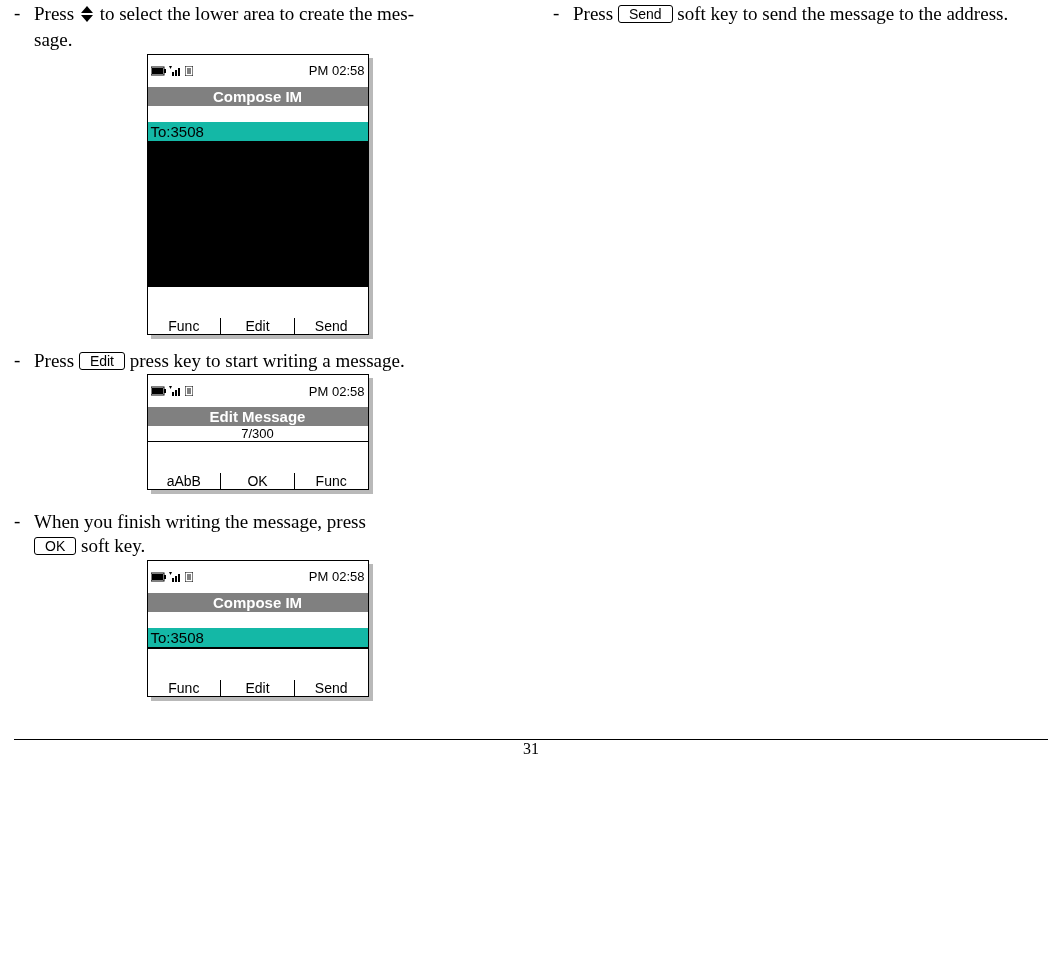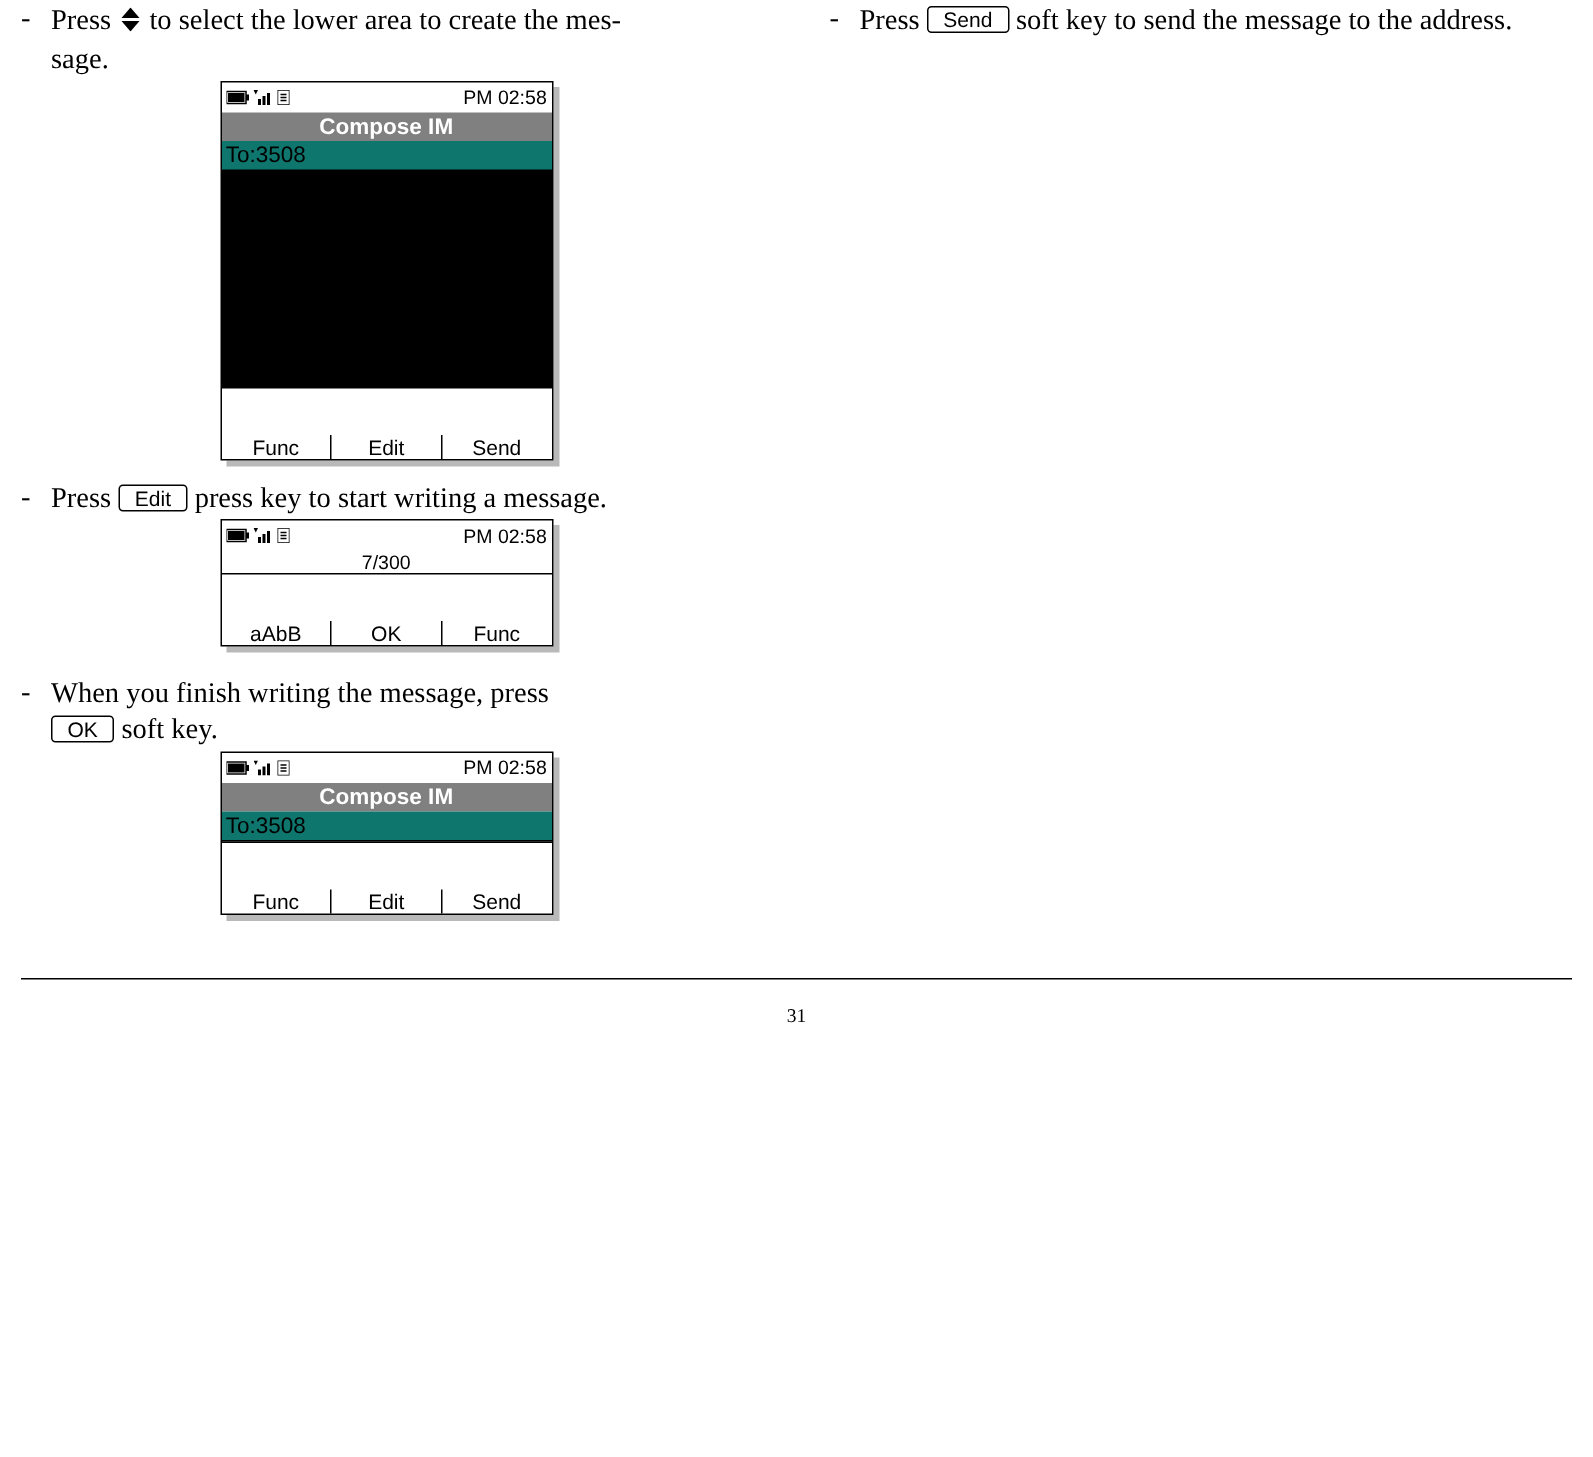--- a/index.html
+++ b/index.html
@@ -64,21 +64,21 @@
   .phone {
     width: 220px;
     border: 1.5px solid #000;
     background:#fff;
     font-family: Arial, Helvetica, sans-serif;
     font-size:14px;
     position:relative;
     margin:-4px 0 0 -4px;
   }
   .statusbar {
-    height:20px;
+    height:32px;
     display:flex;
     justify-content:space-between;
     align-items:center;
     padding:0 3px;
     border-bottom:0;
   }
   .sicons { display:flex; align-items:center; gap:2px;}
   .sicons svg { display:block; }
   .stime { font-size:13px; }
   .titlebar {
@@ -86,21 +86,22 @@
     color:#fff;
     text-align:center;
     font-weight:bold;
     font-size:15px;
     padding:1px 0;
   }
   .to-row {
     border-bottom:1px solid #000;
     padding:1px 3px;
     font-size:15px;
-    background:#0f766e;
+    background:#14b8a6;
+    margin-top:16px;
   }
   .body-area {
     background:#000;
     color:#fff;
     height:140px;
     padding:2px 4px;
     font-size:14px;
     line-height:1.2;
     position:relative;
   }
@@ -130,23 +131,23 @@
     text-align:center;
     font-size:14px;
     padding:0;
     border-right:1px solid #000;
     margin-top:31px;
   }
   .sk:last-child { border-right:none; }
   .pagefoot {
     margin-top:28px;
     border-top:1.2px solid #000;
-    padding-top:16px;
+    padding-top:0;
     text-align:center;
-    font-size:13px;
+    font-size:16px;
   }
 </style>
 </head>
 <body>
 
 <div class="page">
   <div class="cols">
 
     <div class="col">
 
@@ -222,20 +223,21 @@
                   </svg>
               <svg width="8" height="10">
                     <rect x="0" y="0" width="8" height="10" fill="none" stroke="#000"></rect>
                     <line x1="2" y1="3" x2="6" y2="3" stroke="#000"></line>
                     <line x1="2" y1="5" x2="6" y2="5" stroke="#000"></line>
                     <line x1="2" y1="7" x2="6" y2="7" stroke="#000"></line>
                   </svg>
             </span>
             <span class="stime">PM 02:58</span>
           </div>
+          <div class="titlebar">Edit Message</div>
           <div class="counter">7/300</div>
           <div class="softkeys">
             <div class="sk">aAbB</div>
             <div class="sk">OK</div>
             <div class="sk">Func</div>
           </div>
         </div>
         </div>
       </div>
 

